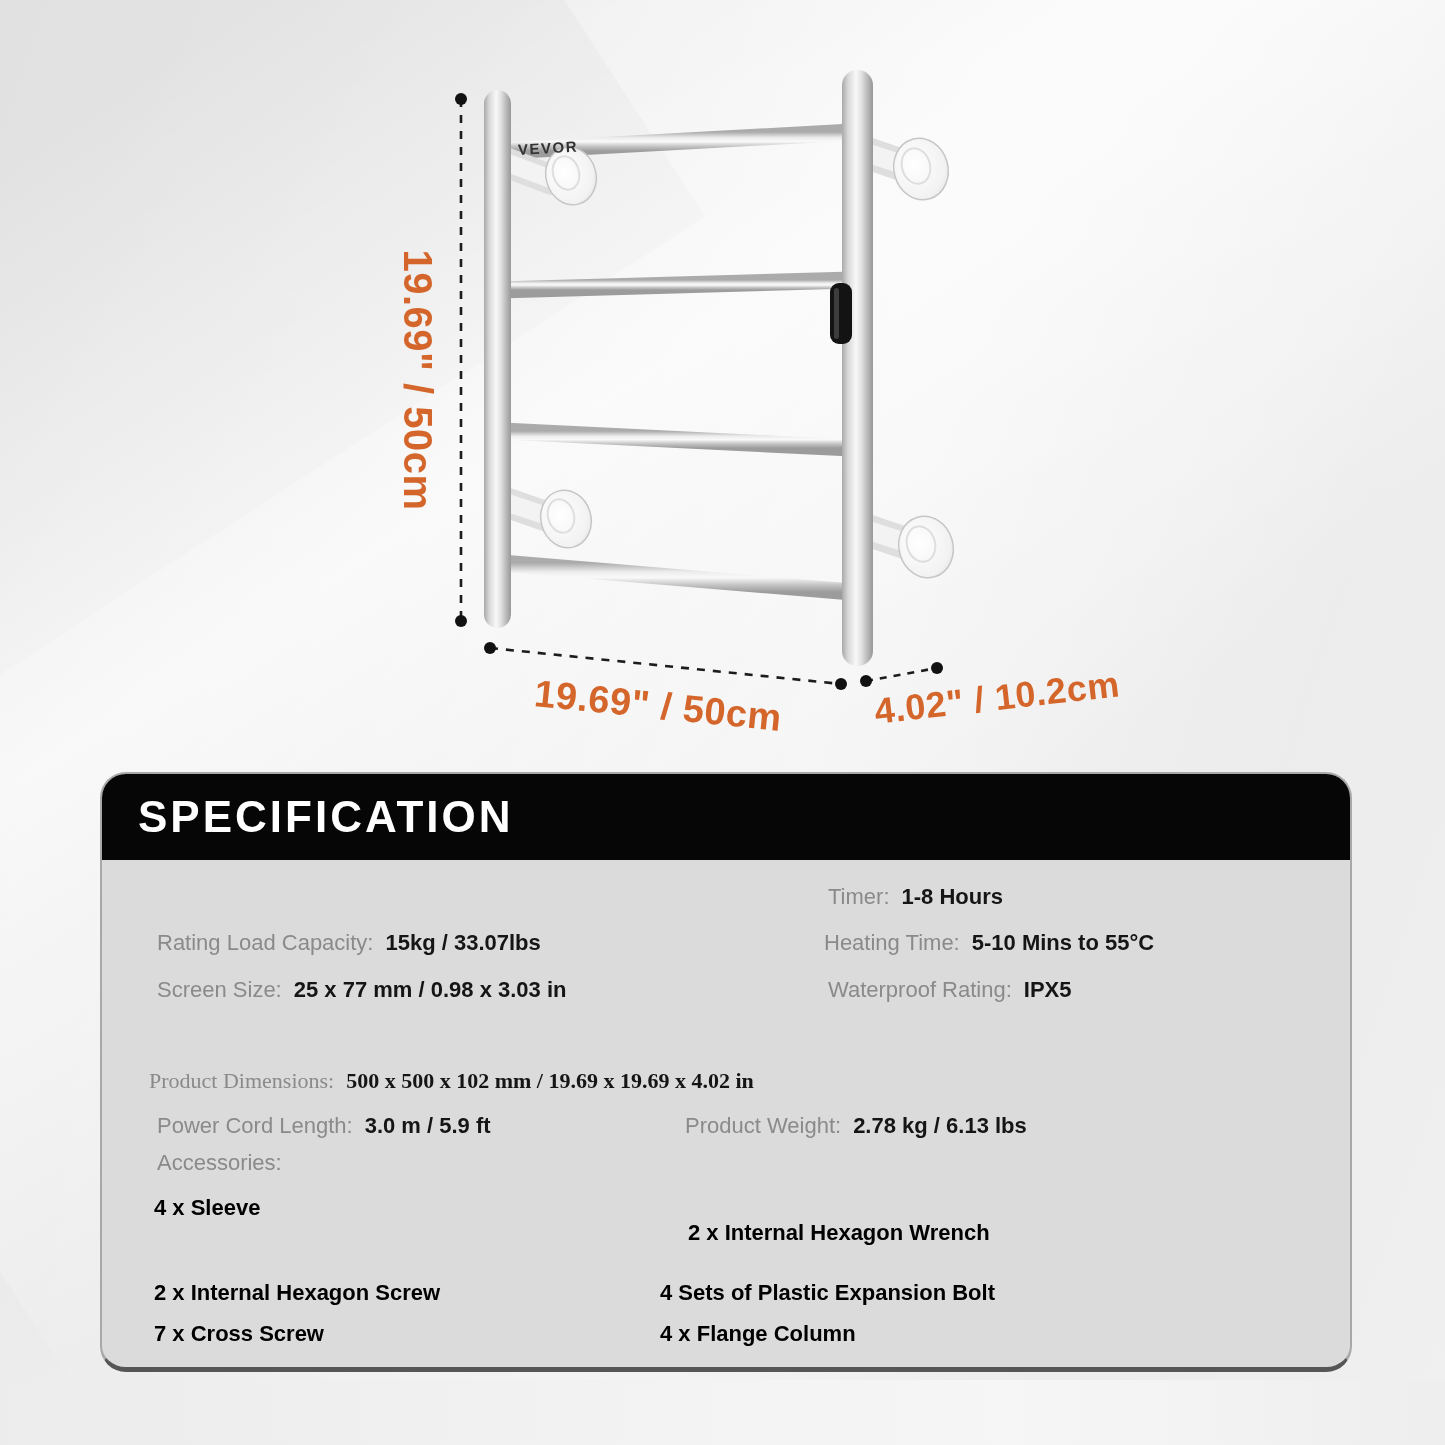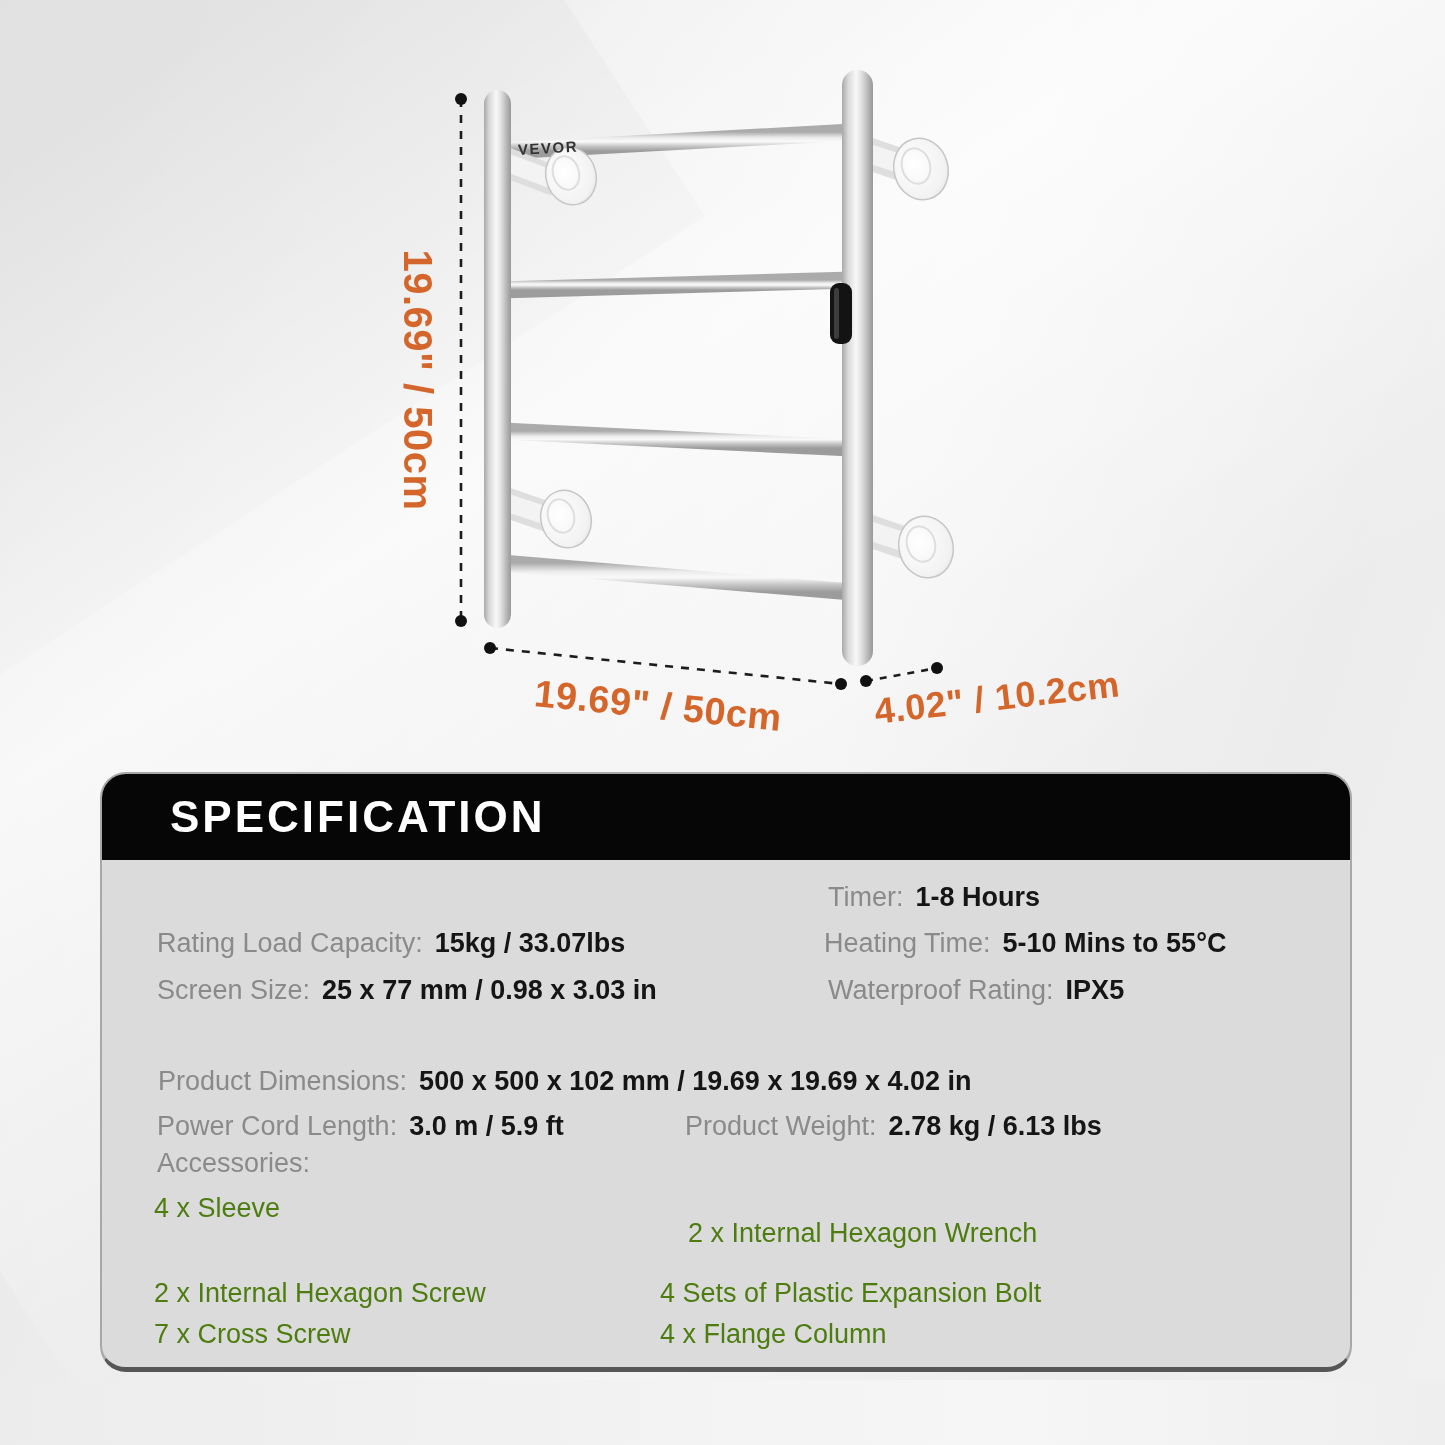--- a/index.html
+++ b/index.html
@@ -20,25 +20,25 @@
     letter-spacing:.5px;}
   .dim-v{left:417px;top:380px;font-size:40px;transform:translate(-50%,-50%) rotate(90deg);}
   .dim-w{left:658px;top:706px;font-size:38px;transform:translate(-50%,-50%) rotate(5.8deg);}
   .dim-d{left:997px;top:698px;font-size:36px;transform:translate(-50%,-50%) rotate(-6.5deg);}
 
   .panel{position:absolute;left:100px;top:772px;width:1252px;height:600px;
     background:#dbdbdb;border-radius:26px;border:2px solid #a8a8a8;
     border-bottom:5px solid #565656;box-sizing:border-box;overflow:hidden;}
   .panel-header{height:86px;background:#060606;display:flex;align-items:center;}
   .panel-title{color:#ffffff;font-size:44px;font-weight:bold;letter-spacing:3px;
-    padding-left:68px;}
-  .row{position:absolute;white-space:nowrap;font-size:27px;line-height:38px;}
+    padding-left:36px;}
+  .row{position:absolute;white-space:nowrap;font-size:22px;line-height:38px;}
   .lbl{color:#8a8a8a;}
   .val{color:#151515;font-weight:bold;margin-left:12px;}
-  .acc{color:#4d7c0f;font-weight:normal;}
+  .acc{color:#000000;font-weight:bold;}
 </style>
 </head>
 <body>
 
 <div class="canvas">
   <div class="bg-corner"></div>
   <div class="bg-band"></div>
   <div class="bg-foot"></div>
 
   <svg class="diagram-svg" width="820" height="720" viewBox="370 40 820 720">
@@ -145,21 +145,21 @@
     </div>
 
     <div class="row" style="top:197px;left:55px;">
       <span class="lbl">Screen Size:</span><span class="val">25 x 77 mm / 0.98 x 3.03 in</span>
     </div>
     <div class="row" style="top:197px;left:726px;">
       <span class="lbl">Waterproof Rating:</span><span class="val">IPX5</span>
     </div>
 
 
-    <div class="row" style="top:288px;left:56px;">
+    <div class="row" style="top:288px;left:47px;font-family:Liberation Serif, serif;">
       <span class="lbl">Product Dimensions:</span><span class="val">500 x 500 x 102 mm / 19.69 x 19.69 x 4.02 in</span>
     </div>
 
     <div class="row" style="top:333px;left:55px;">
       <span class="lbl">Power Cord Length:</span><span class="val">3.0 m / 5.9 ft</span>
     </div>
     <div class="row" style="top:333px;left:583px;">
       <span class="lbl">Product Weight:</span><span class="val">2.78 kg / 6.13 lbs</span>
     </div>
 

